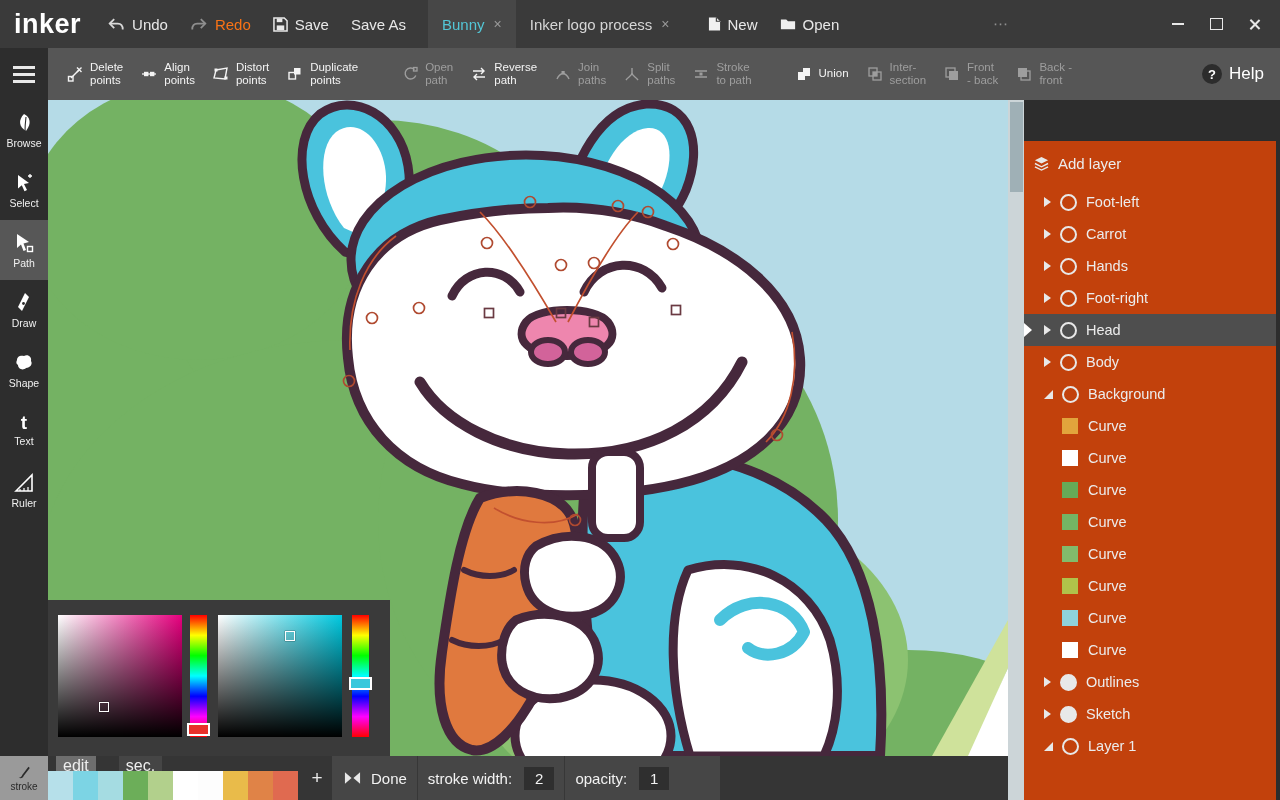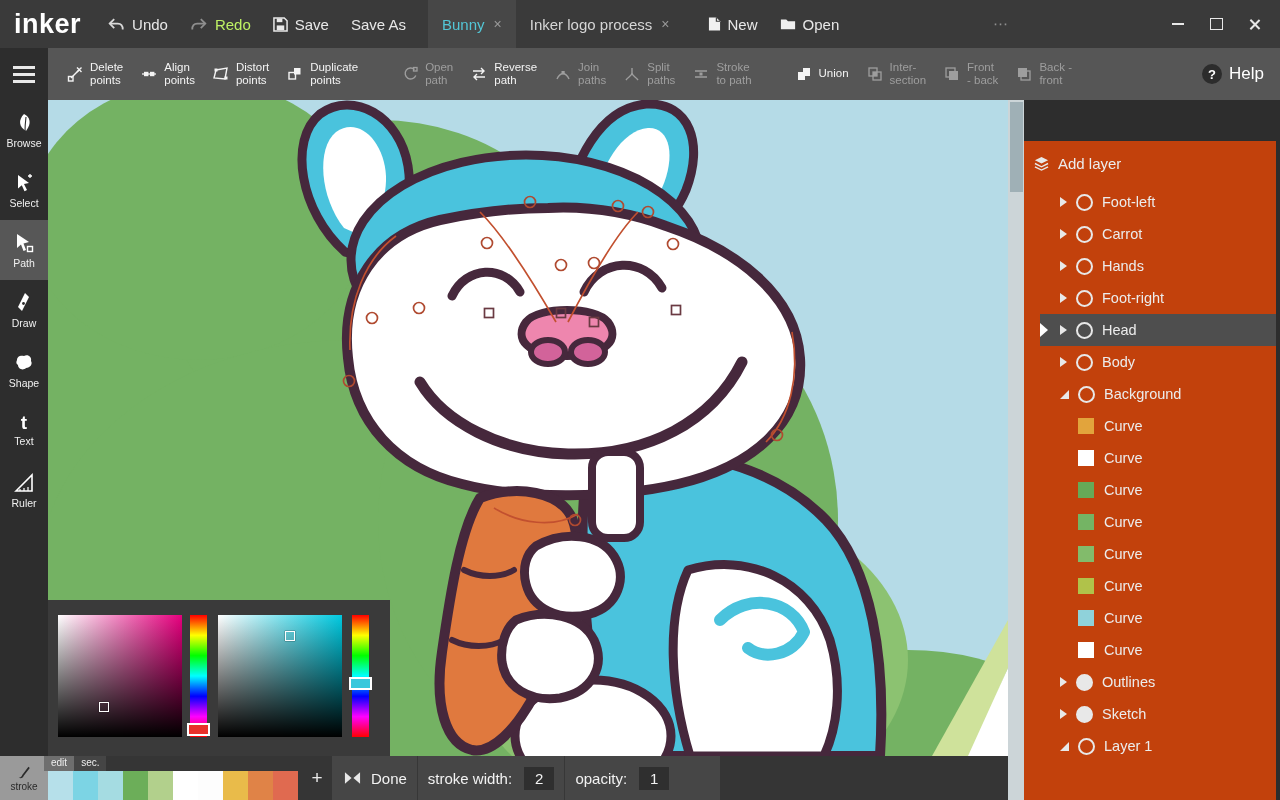--- a/index.html
+++ b/index.html
@@ -6,21 +6,21 @@
   body{
     width:1280px;height:800px;position:relative;overflow:hidden;
     background:#2d2d2d;font-family:"Liberation Sans",sans-serif;color:#f0f0f0;
     -webkit-font-smoothing:antialiased;
   }
   
   .titlebar{position:absolute;left:0;top:0;width:1280px;height:48px;background:#3a3a3a;
     display:flex;align-items:center;font-size:15px;}
   .logo{font-size:27px;font-weight:800;letter-spacing:.5px;color:#fff;margin:0 26px 0 14px;}
   .tb-act{display:flex;align-items:center;gap:7px;margin-right:22px;color:#e8e8e8;cursor:default;}
-  .tb-act.disabled{color:#bef264;}
+  .tb-act.disabled{color:#f97316;}
   .tab{height:48px;display:flex;align-items:center;padding:4px 14px;gap:9px;color:#d6d6d6;}
   .tab.active{background:#474747;color:#53c6d6;}
   .tab .close{color:#9a9a9a;font-size:14px;}
   .overflow{color:#8f8f8f;letter-spacing:2px;margin-left:auto;}
   .winbtns{display:flex;align-items:center;gap:22px;margin:0 18px 0 160px;}
   .winbtn{display:flex;align-items:center;justify-content:center;width:16px;height:16px;}
   .min-glyph{width:12px;height:2px;background:#e8e8e8;}
   .max-glyph{width:11px;height:10px;border:1.5px solid #e8e8e8;}
   .close-glyph{position:relative;width:13px;height:13px;}
   .close-glyph:before,.close-glyph:after{content:"";position:absolute;left:6px;top:0;width:1.8px;height:13px;background:#e8e8e8;}
@@ -45,21 +45,21 @@
   
   .canvas-wrap{position:absolute;left:48px;top:100px;width:960px;height:656px;overflow:hidden;}
   .scrollbar{position:absolute;left:1008px;top:100px;width:16px;height:700px;background:#ccd5d8;}
   .scroll-thumb{position:absolute;left:1.5px;top:2px;width:13px;height:90px;background:#9fb0b6;}
   .node-circle{fill:none;stroke:#b04a30;stroke-width:1.7;}
   .node-square{fill:none;stroke:#6a3a42;stroke-width:1.7;}
   .selpath{fill:none;stroke:var(--c-sel,#c2502f);stroke-width:1.7;}
   
   .rightpanel{position:absolute;left:1024px;top:100px;width:252px;height:700px;background:#c2410c;margin-top:41px;}
   .addlayer{height:44px;display:flex;align-items:center;gap:9px;padding-left:10px;font-size:15px;color:#ececec;}
-  .layers-list{position:absolute;left:16px;top:45px;right:0;}
+  .layers-list{position:absolute;left:0;top:45px;right:0;}
   .layer-row{height:32px;display:flex;align-items:center;position:relative;padding-left:20px;}
   .layer-row.child{padding-left:38px;}
   .layer-row.selected{background:#4e4e4e;}
   .expander{flex:none;margin-right:9px;}
   .expander.closed{width:0;height:0;border-top:5px solid transparent;border-bottom:5px solid transparent;border-left:7px solid #e8e8e8;}
   .expander.open{width:0;height:0;border-left:9px solid transparent;border-bottom:9px solid #e8e8e8;}
   .thumb{flex:none;width:13px;height:13px;border-radius:50%;border:2px solid #e8e8e8;margin-right:9px;}
   .thumb.filled{background:#e8e8e8;}
   .curve-swatch{flex:none;width:16px;height:16px;margin-right:10px;}
   .layer-label{font-size:14.5px;color:#ececec;}
@@ -70,21 +70,21 @@
   .picker{position:absolute;top:0;height:156px;}
   .sv{position:absolute;top:15px;width:124px;height:122px;}
   .sv-cursor{position:absolute;width:8px;height:8px;border:1.5px solid #fff;box-shadow:0 0 1px #000;transform:translate(-50%,-50%);}
   .hue{position:absolute;top:15px;width:17px;height:122px;
     background:linear-gradient(to bottom,#f00 0%,#ff0 16.6%,#0f0 33.3%,#0ff 50%,#00f 66.6%,#f0f 83.3%,#f00 100%);}
   .hue-marker{position:absolute;left:-3px;right:-3px;height:9px;border:2px solid #fff;}
   
   .bottombar{position:absolute;left:0;top:756px;width:1008px;height:44px;background:#353535;}
   .stroke-tile{position:absolute;left:0;top:0;width:48px;height:44px;background:#9a9a9a;color:#2a2a2a;
     display:flex;flex-direction:column;align-items:center;justify-content:center;gap:1px;font-size:10px;}
-  .mini-tabs{position:absolute;left:44px;top:0;height:15px;display:flex;font-size:10px;}
+  .mini-tabs{position:absolute;left:56px;top:0;height:15px;display:flex;font-size:16px;gap:23px;}
   .mini-tab{padding:1px 7px;color:#eee;}
   .mini-tab.active{background:#6e6e6e;}
   .mini-tab.inactive{background:#454545;}
   .pswatches{position:absolute;left:48px;top:15px;height:29px;display:flex;}
   .pswatch{width:25px;height:29px;}
   .add-swatch{position:absolute;left:303px;top:0;width:28px;height:44px;display:flex;align-items:center;justify-content:center;font-size:19px;color:#e8e8e8;}
   .bb-controls{position:absolute;left:332px;top:0;width:388px;height:44px;background:#464646;
     display:flex;align-items:center;gap:10px;padding:0 12px;box-sizing:border-box;font-size:15px;color:#f2f2f2;}
   .bb-divider{width:1px;height:44px;background:#373737;flex:none;}
   .val-box{background:#2f2f2f;padding:3px 11px;margin-left:2px;color:#f2f2f2;}

